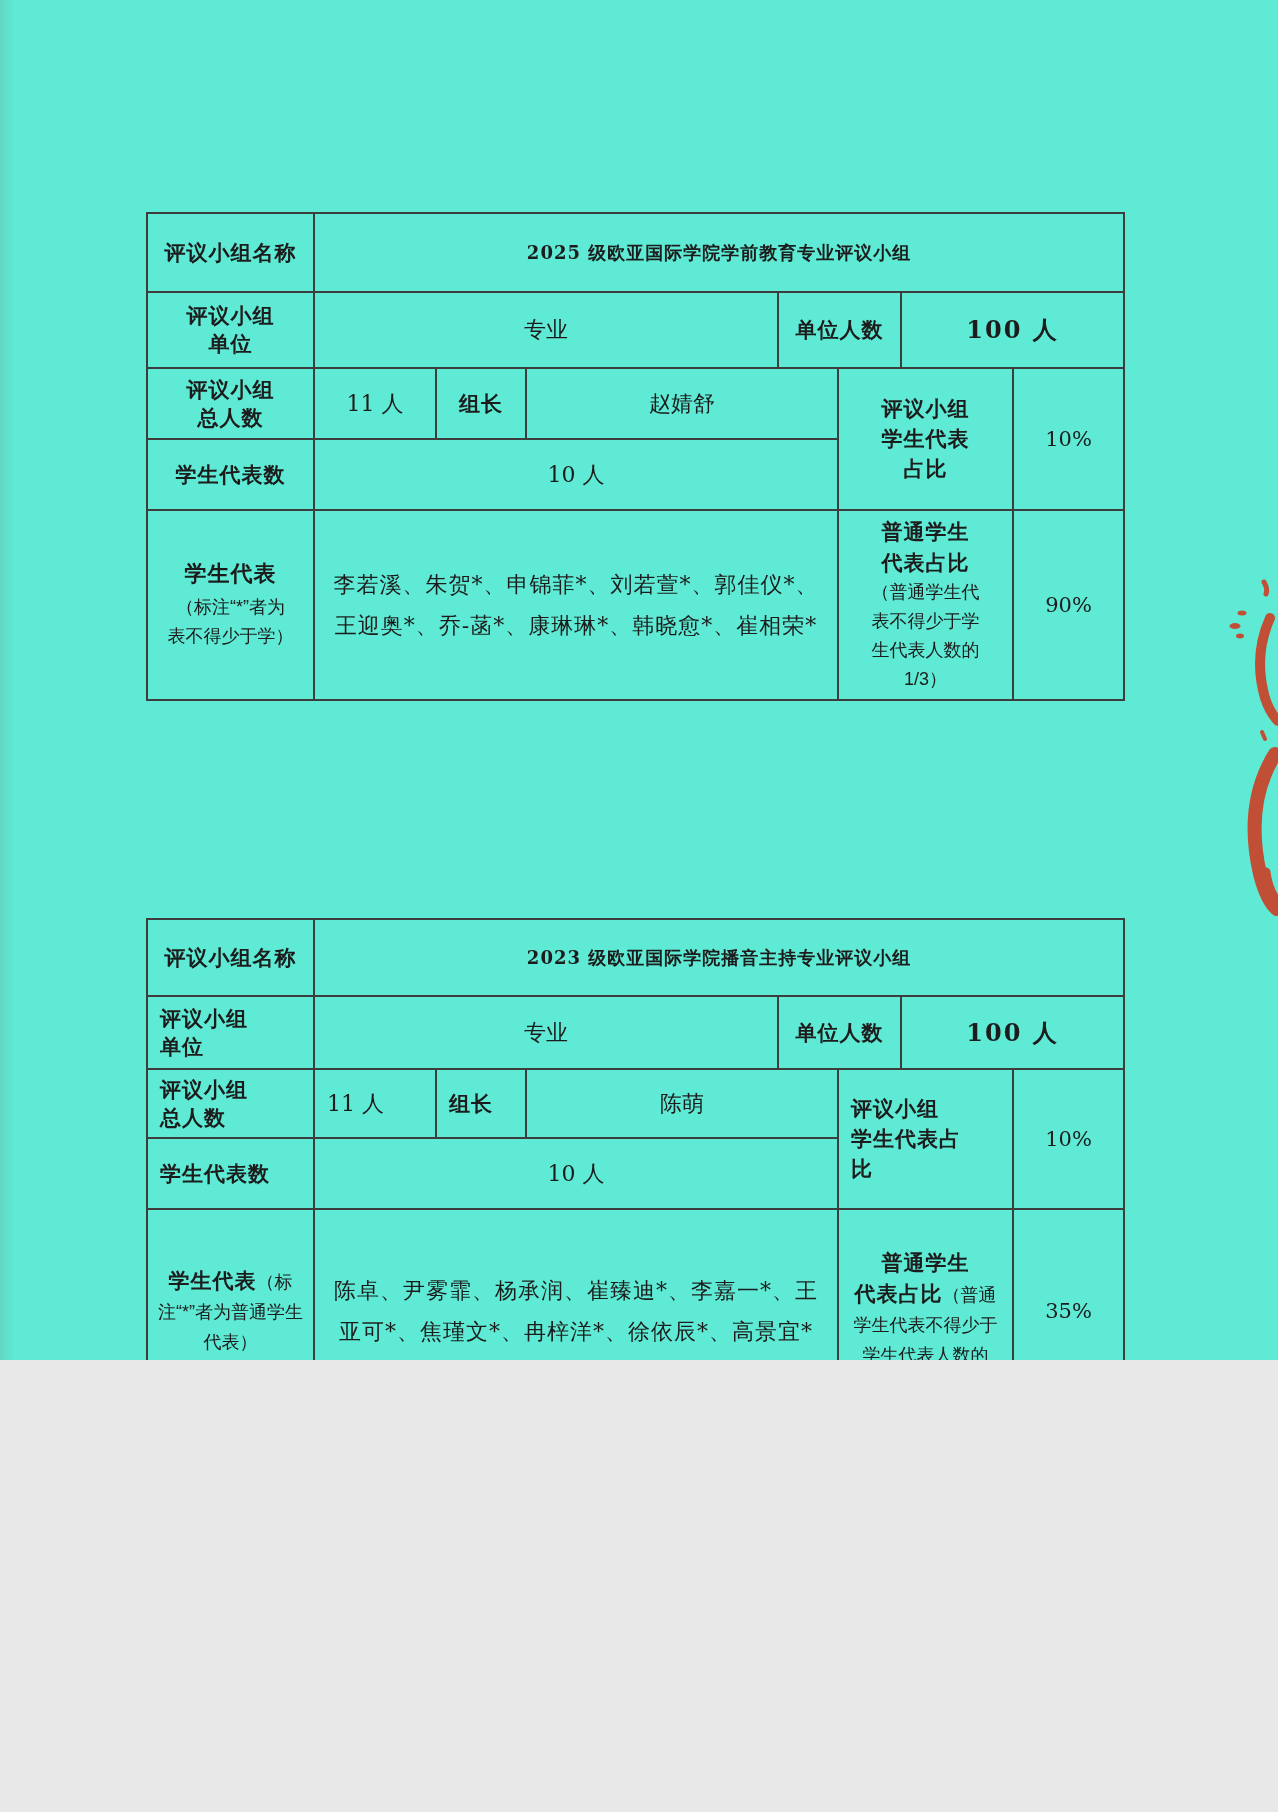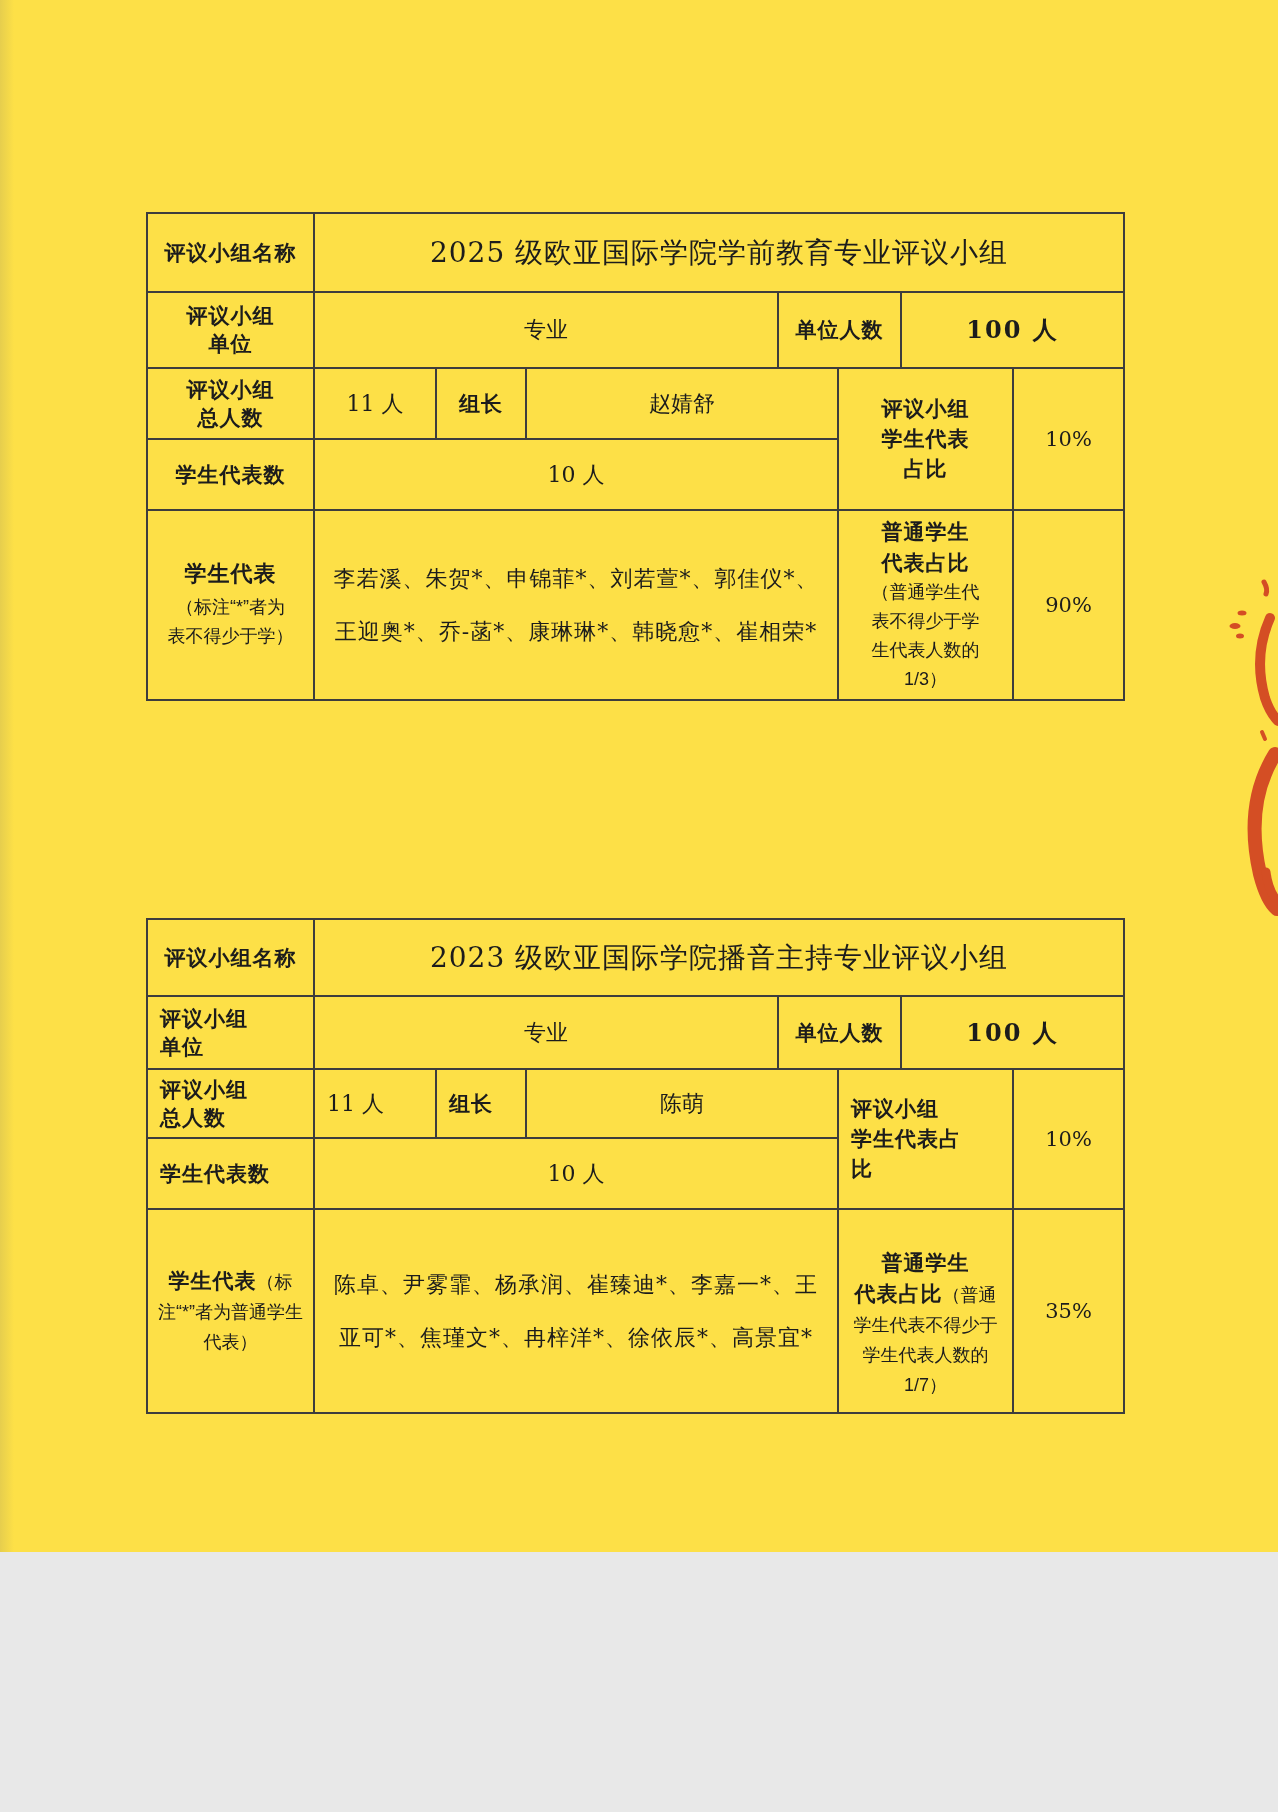--- a/index.html
+++ b/index.html
@@ -1,34 +1,34 @@
 <!DOCTYPE html>
 <html><head>
 <meta charset="utf-8">
 <style>
   html,body{margin:0;padding:0;background:#e8e8e8;}
-  .page{position:relative;width:1278px;height:1552px;background:#fde047;overflow:hidden;
+  .page{position:relative;width:1278px;height:1360px;background:#5eead4;overflow:hidden;
         font-family:"Liberation Sans",sans-serif;color:#1c1c1c;margin:0 auto;}
   .edge-shade{position:absolute;left:0;top:0;bottom:0;width:14px;
         background:linear-gradient(to right,rgba(110,110,110,0.16),rgba(110,110,110,0));}
   .doc-table{position:absolute;left:146px;width:977px;border-collapse:collapse;table-layout:fixed;}
   .doc-table td{border:2px solid #3d3d3d;vertical-align:middle;text-align:center;
         padding:2px 8px;overflow:hidden;}
   .t1{top:212px;}
   .t2{top:918px;}
   tr.r1{height:79px;} tr.r2{height:76px;} tr.r3{height:71px;} tr.r4{height:71px;}
   .t1 tr.r5{height:190px;} .t2 tr.r5{height:204px;margin-top:36px;}
   .t2 tr.r1{height:77px;} .t2 tr.r2{height:73px;} .t2 tr.r3{height:69px;}
   .label{font-weight:bold;font-size:21px;letter-spacing:1px;}
   .value{font-family:"DejaVu Serif","Liberation Serif",serif;font-size:22px;}
-  .title{text-align:left;padding-left:16px;font-size:28px;font-weight:400;letter-spacing:1px;}
+  .title{text-align:left;padding-left:16px;font-size:18px;font-weight:700;letter-spacing:1px;}
   .big{font-size:24px;font-weight:600;letter-spacing:2px;}
   .prel{white-space:pre-line;}
   .pct{font-size:21px;font-family:"DejaVu Serif","Liberation Serif",serif;}
-  .names{text-align:left;padding:12px 16px;font-size:22px;line-height:53px;letter-spacing:1px;}
+  .names{text-align:left;padding:12px 16px;font-size:22px;line-height:41px;letter-spacing:1px;}
   .reps-label .main{display:block;font-size:22px;margin-bottom:4px;}
   .note{font-weight:normal;font-size:18px;line-height:29px;letter-spacing:0;}
   .reps-label .note{display:block;}
   .ord .main{display:block;font-size:21px;line-height:31px;}
   .ord .note{display:block;}
   .ord-inline,.reps-inline{text-align:left;padding:6px 10px;}
   .ord-inline .main{font-size:21px;line-height:31px;}
   .ord-inline .note,.reps-inline .note{font-size:18px;line-height:30px;}
   .reps-inline .main{font-size:21px;line-height:30px;}
   .t2 .tl{text-align:left;padding-left:12px;}

